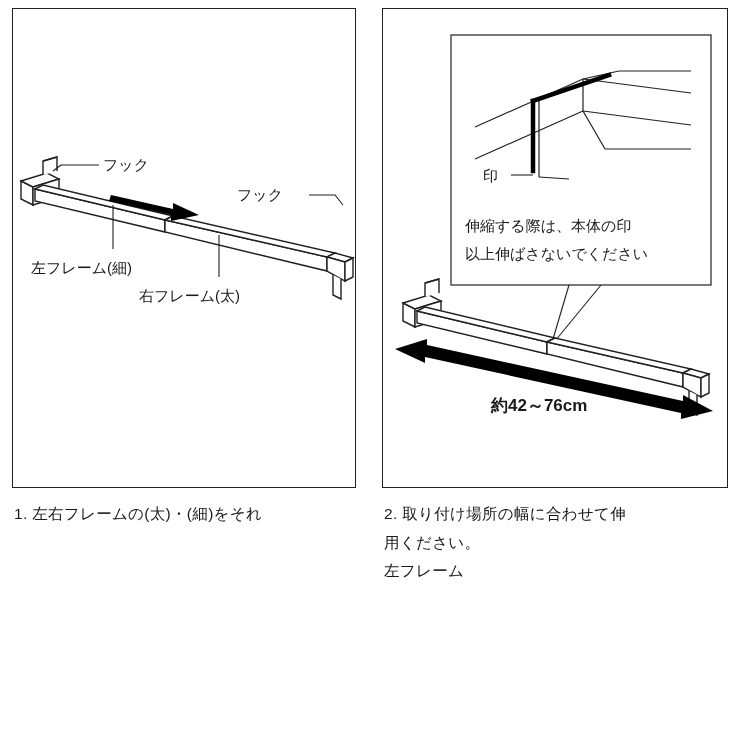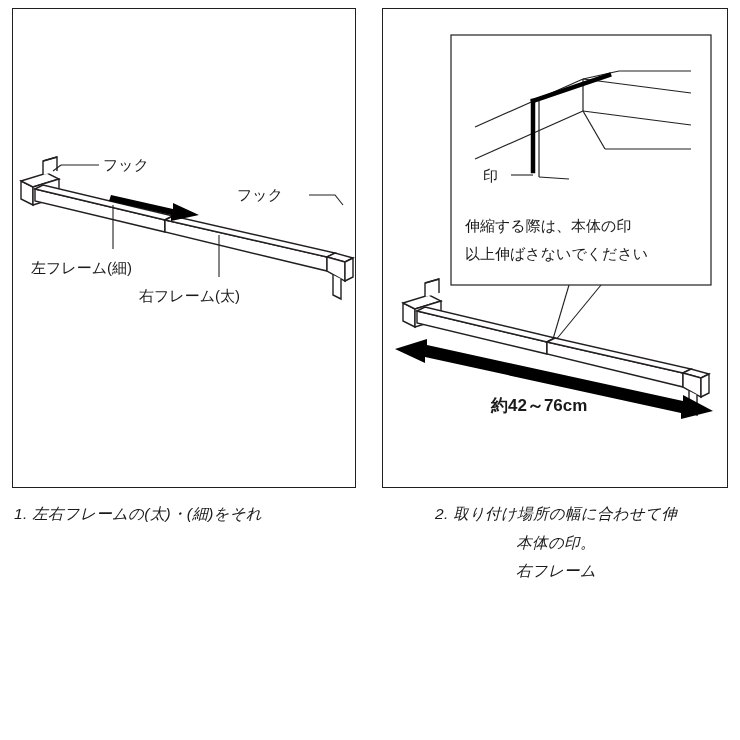--- a/index.html
+++ b/index.html
@@ -32,24 +32,23 @@
 
   .panel-svg { position: absolute; left: 0; top: 0; }
 
   
   .caption {
     position: absolute;
     font-size: 15.5px;
     line-height: 1.85;
     color: #1a1a1a;
     letter-spacing: 0.02em;
-    font-style: italic;
   }
   #caption-left  { left: 14px;  top: 500px; width: 340px; }
-  #caption-right { left: 384px; top: 500px; width: 344px; text-align: center; }
+  #caption-right { left: 384px; top: 500px; width: 344px; }
 
   .caption p { margin: 0; }
 
   
   svg text {
     font-family: "Liberation Sans", sans-serif;
     fill: #1a1a1a;
   }
   .lbl      { font-size: 15px; }
   .lbl-bold { font-size: 17px; font-weight: bold; }
@@ -182,17 +181,17 @@
       <text class="lbl-bold" x="108" y="402">約42～76cm</text>
     </svg>
   </div>
 
   <div class="caption" id="caption-left">
     <p>1. 左右フレームの(太)・(細)をそれ</p>
   </div>
 
   <div class="caption" id="caption-right">
     <p>2. 取り付け場所の幅に合わせて伸</p>
-    <p>本体の印。</p>
-    <p>右フレーム</p>
+    <p>用ください。</p>
+    <p>左フレーム</p>
   </div>
 
 </div>
 
 </body></html>

